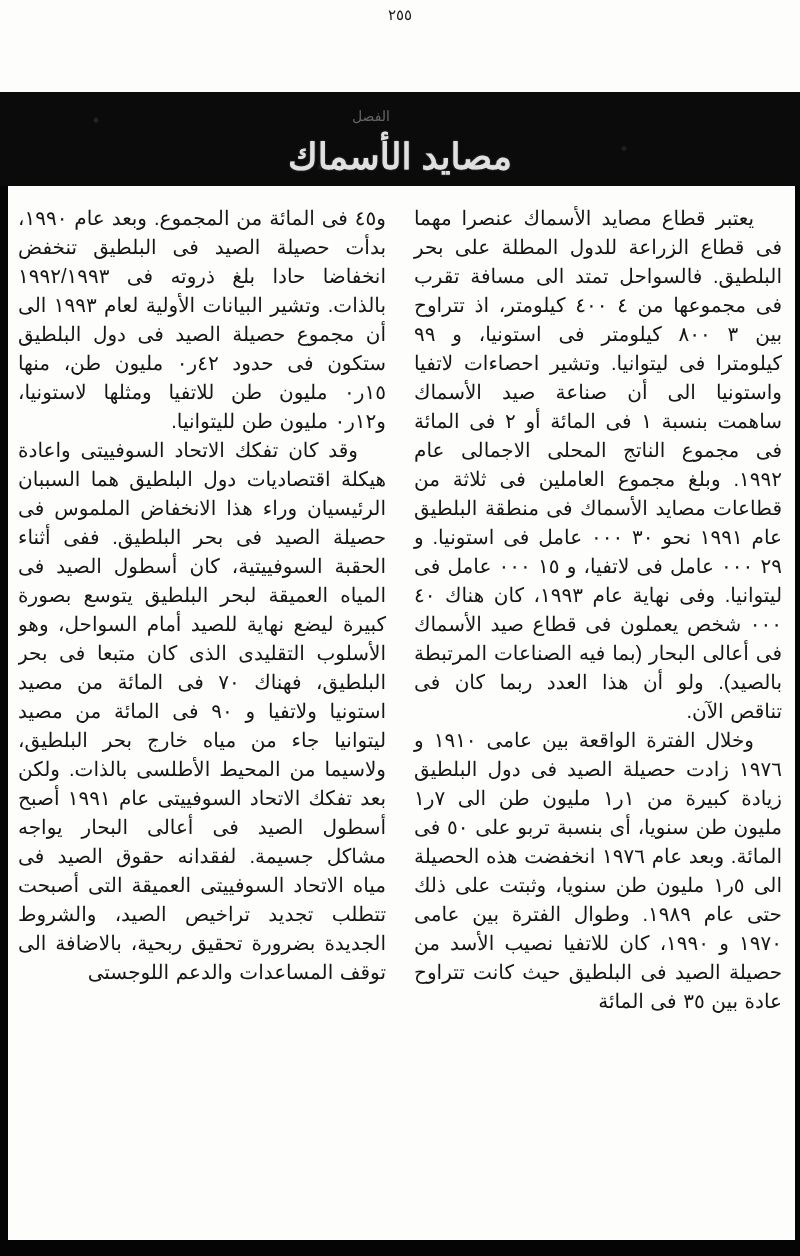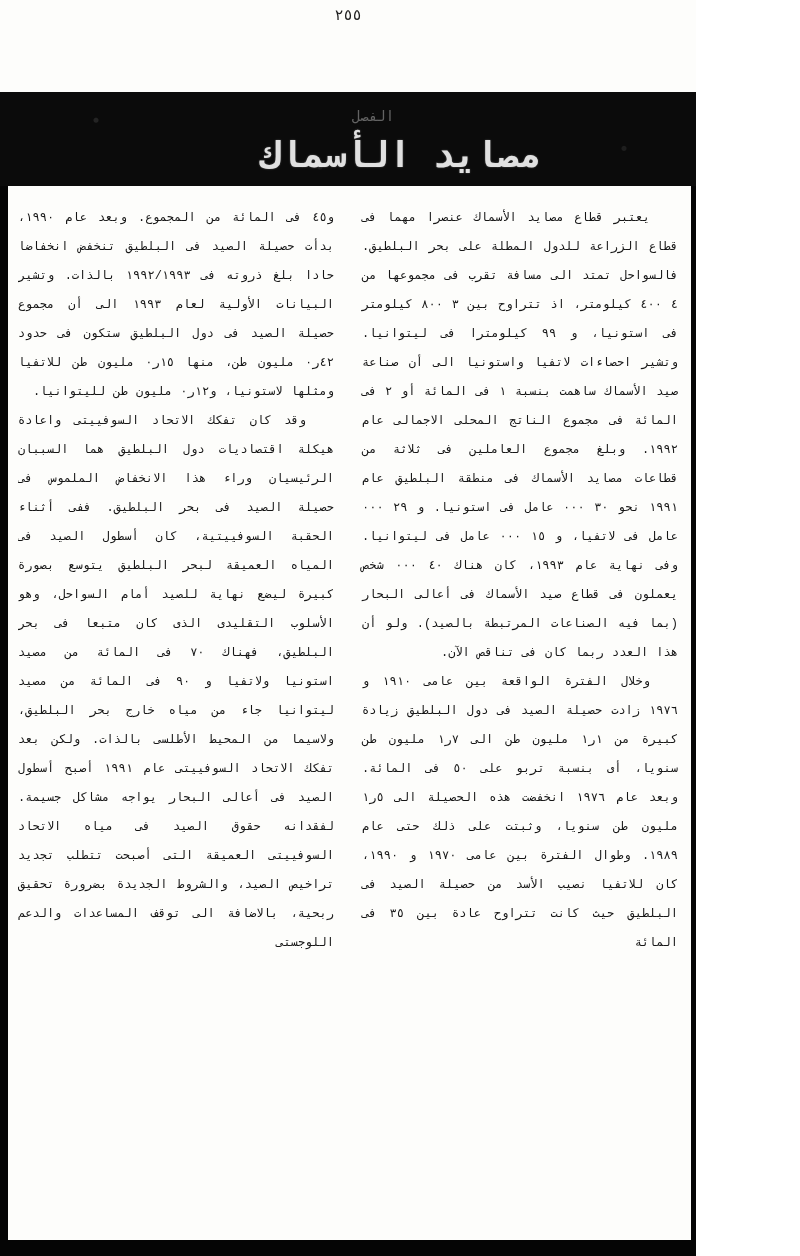--- a/index.html
+++ b/index.html
@@ -1,21 +1,21 @@
 <!DOCTYPE html>
 <html lang="ar"><head>
 <meta charset="utf-8">
 <style>
   html,body{margin:0;padding:0;background:#ffffff;}
   .page{
     position:relative;
-    width:696px;height:1256px;
+    width:800px;height:1256px;
     background:#fdfdfb;
     overflow:hidden;
-    font-family:Liberation Mono, monospace;
+    font-family:Liberation Sans, sans-serif;
   }
   .page-number{
     position:absolute;top:6px;left:0;right:0;
     text-align:center;
     font-size:15px;color:#1c1c1c;
     letter-spacing:2px;
   }
   
   .banner{
     position:absolute;top:92px;left:0;
@@ -60,21 +60,21 @@
     top:204px;left:18px;right:18px;
     height:1026px;
     overflow:hidden;
     direction:rtl;
     display:flex;
     gap:28px;
   }
   .col{
     flex:1 1 0;
     text-align:justify;
-    font-size:12px;
+    font-size:20px;
     line-height:29px;
     color:#161616;
     word-spacing:1px;
   }
   .col p{margin:0;text-indent:28px;}
   .col p.flush{text-indent:0;}
 </style>
 </head>
 <body>
 

